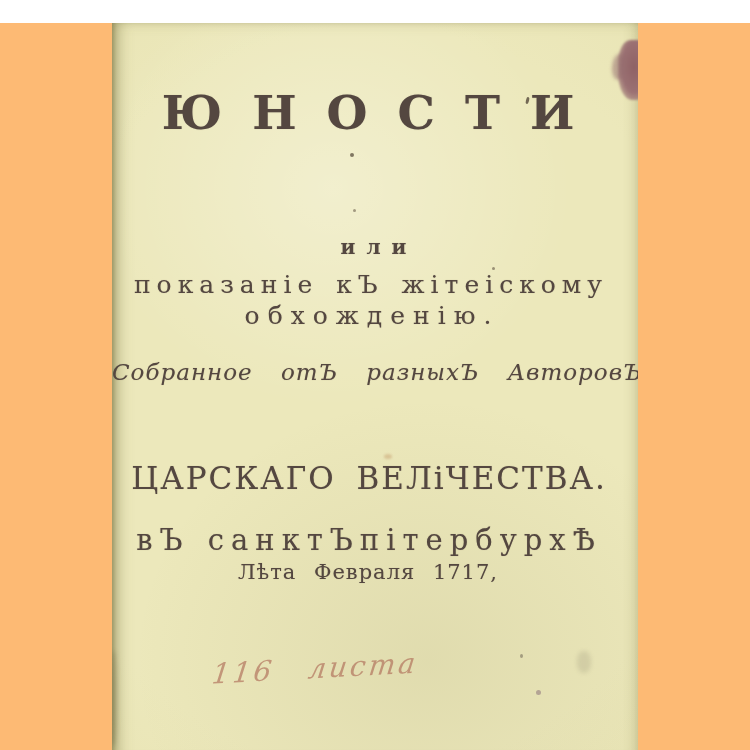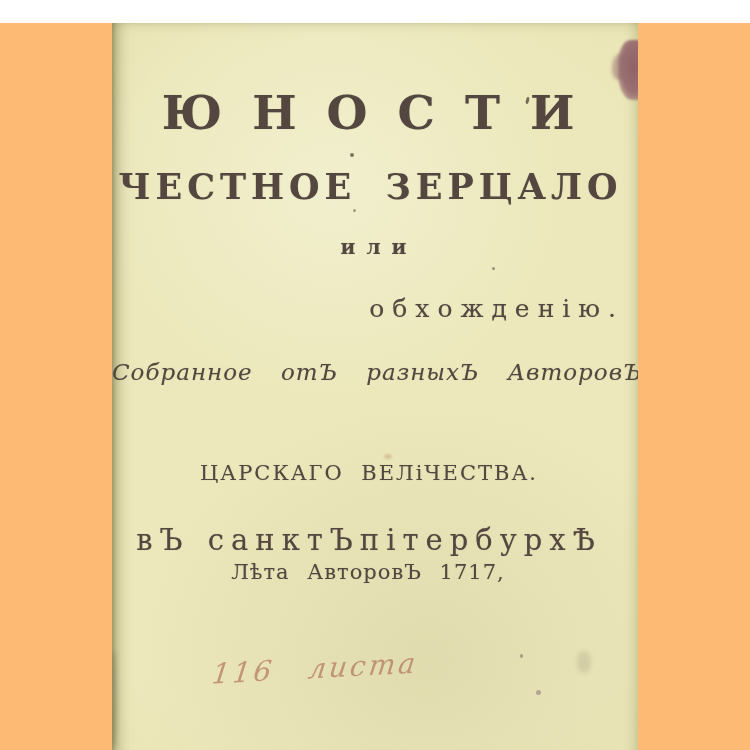--- a/index.html
+++ b/index.html
@@ -39,24 +39,24 @@
     color: #544740;
     text-shadow: 0 0 1px rgba(84,71,64,0.30);
     white-space: nowrap;
     line-height: 1;
   }
 
   .l1  { top: 66px;  font-size: 47px; font-weight: bold; letter-spacing: 30px; padding-left: 30px; }
   .l2  { top: 146px; font-size: 35px; font-weight: bold; letter-spacing: 5px;  padding-left: 5px; word-spacing: 12px; }
   .l3  { top: 214px; font-size: 20px; font-weight: bold; letter-spacing: 11px; padding-left: 22px; }
   .l4  { top: 249px; font-size: 25px; letter-spacing: 6px; padding-left: 6px; word-spacing: 4px; }
-  .l5  { top: 273px; font-size: 25px; letter-spacing: 8px; padding-left: 8px; text-align: right; }
+  .l5  { top: 280px; font-size: 25px; letter-spacing: 8px; padding-left: 8px; }
   .l6  { top: 338px; font-size: 23px; font-style: italic; letter-spacing: 1px; word-spacing: 20px; }
   .l7  { top: 395px; font-size: 23px; letter-spacing: 1px; word-spacing: 13px; }
-  .l8  { top: 440px; font-size: 21px; letter-spacing: 2px; padding-left: 2px; word-spacing: 9px; }
+  .l8  { top: 440px; font-size: 31px; letter-spacing: 2px; padding-left: 2px; word-spacing: 9px; }
   .l9  { top: 503px; font-size: 29px; letter-spacing: 7px; padding-left: 2px; word-spacing: 2px; }
   .l10 { top: 539px; font-size: 21px; letter-spacing: 1px; word-spacing: 10px; }
   .l11 { top: 567px; font-size: 21px; letter-spacing: 1px; word-spacing: 10px; }
 
   
   .hand-note {
     position: absolute;
     left: 100px; top: 629px;
     font-size: 28px;
     font-style: italic;
@@ -100,27 +100,27 @@
 </style>
 </head>
 <body>
 
 <div class="stage">
   <div class="paper">
 
     <div class="stain"></div>
 
     <div class="line l1">ЮНОСТИ</div>
-    <div class="line l2">ЧЕСТНОЕ ЗЕРЦАЛО</div>
     <div class="line l3">или</div>
+    <div class="line l4">показаніе кЪ жітеіскому</div>
     <div class="line l5">обхожденію.</div>
     <div class="line l6">Собранное отЪ разныхЪ АвторовЪ.</div>
     <div class="line l8">ЦАРСКАГО ВЕЛіЧЕСТВА.</div>
     <div class="line l9">вЪ санктЪпітербурхѢ</div>
-    <div class="line l10">Лѣта АвторовЪ 1717,</div>
+    <div class="line l10">Лѣта Февраля 1717,</div>
 
     <div class="hand-note">116 листа</div>
 
     <div class="speck sp-a"></div>
     <div class="speck sp-b"></div>
     <div class="speck sp-c"></div>
     <div class="speck sp-d"></div>
     <div class="speck sp-e"></div>
     <div class="speck sp-f"></div>
     <div class="speck sp-g"></div>

